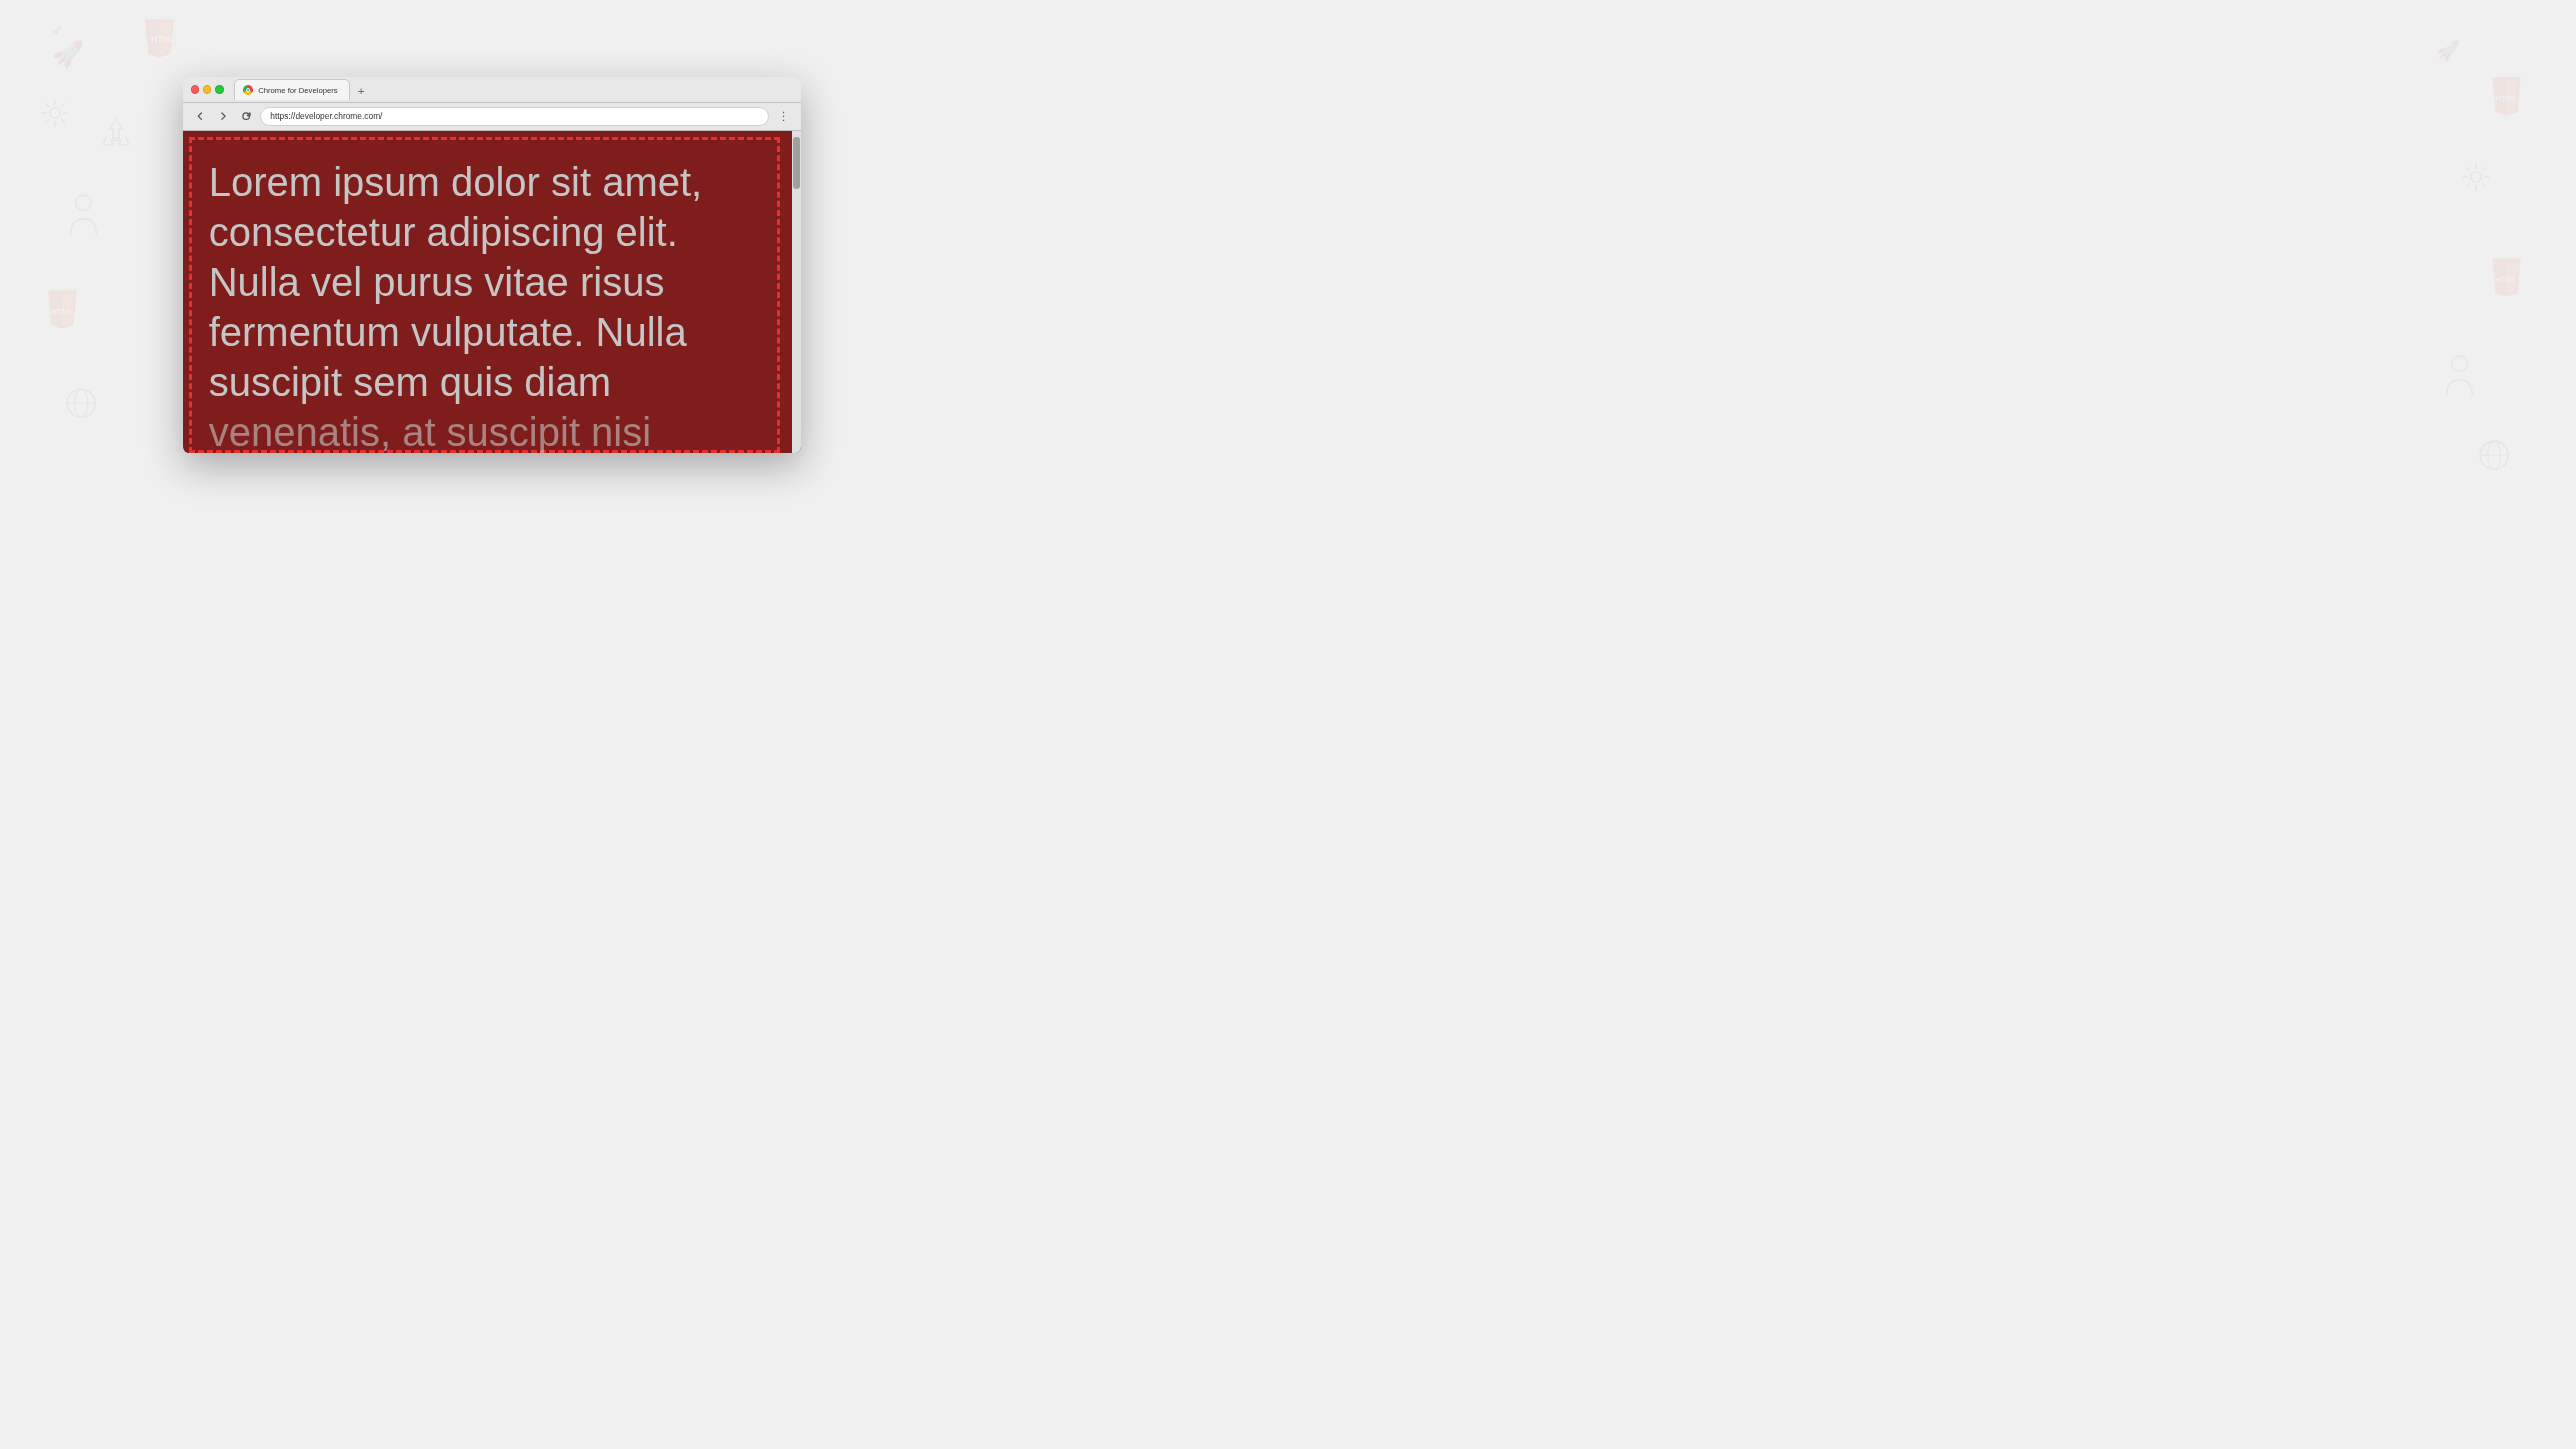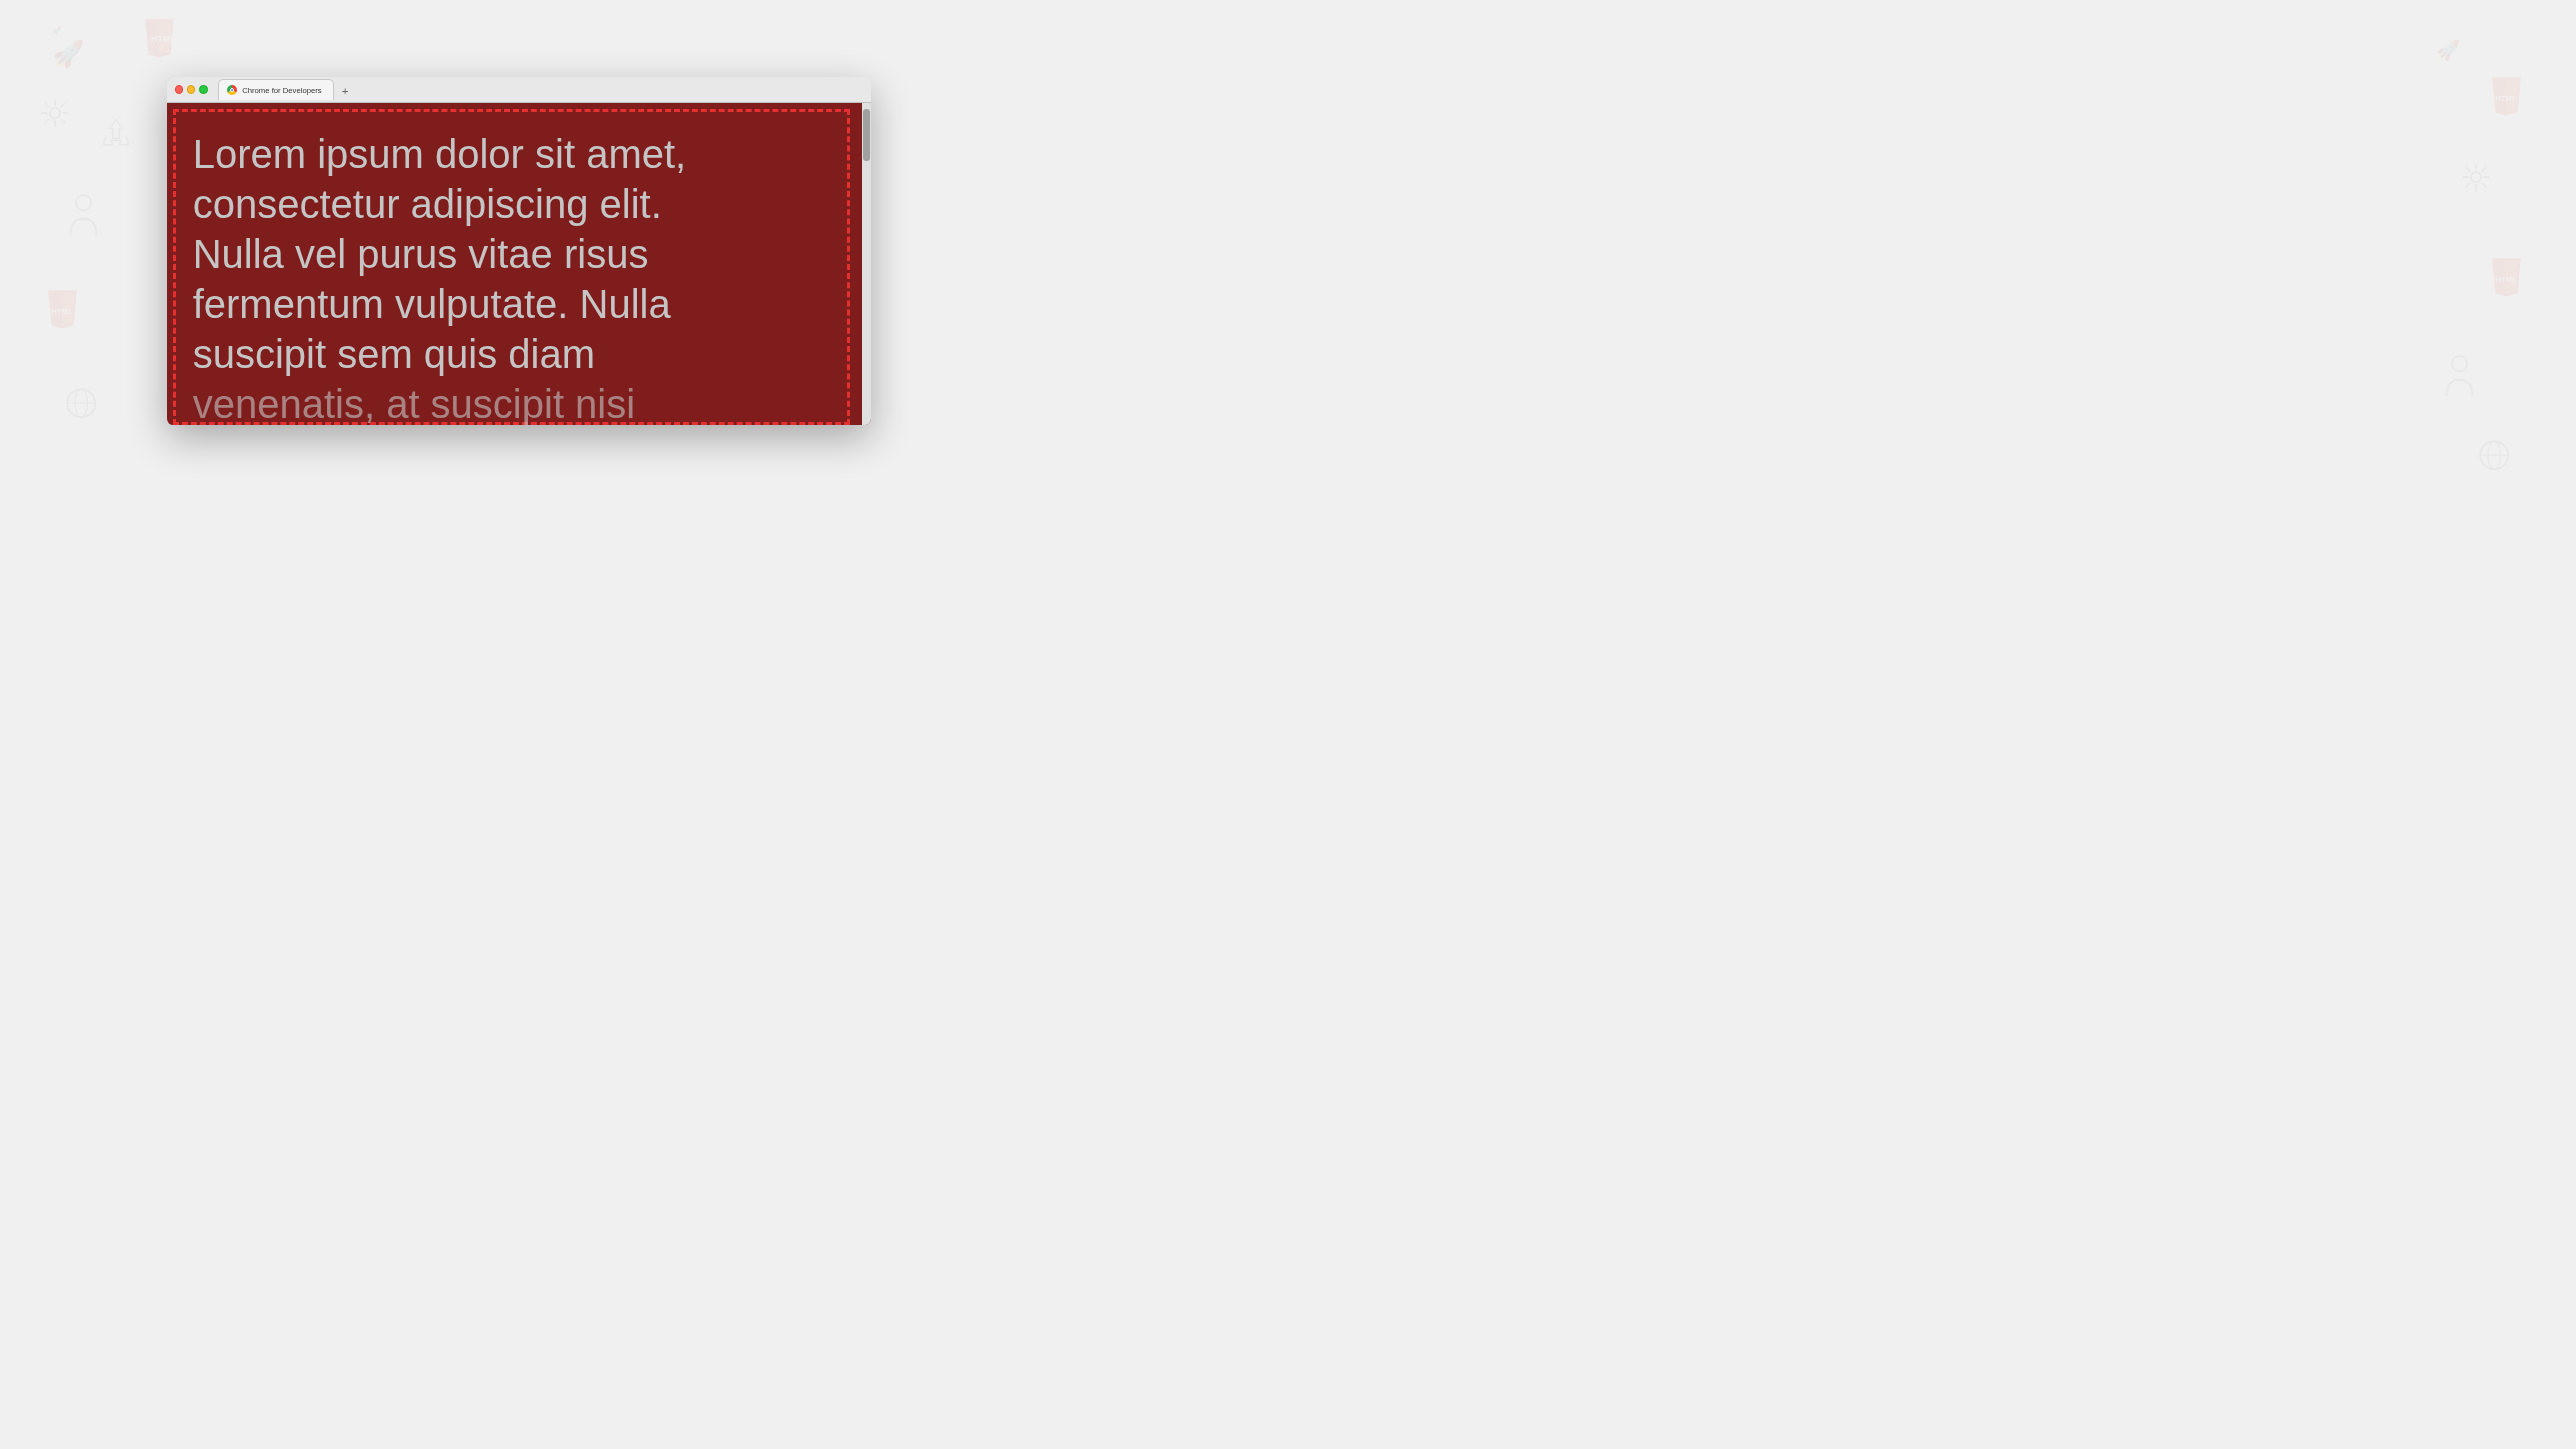--- a/index.html
+++ b/index.html
@@ -17,23 +17,23 @@
     .bg-pattern {
       position: absolute;
       inset: 0;
       pointer-events: none;
       z-index: 0;
     }
 
     
     .browser-window {
       position: absolute;
-      left: 167px;
+      left: 183px;
       top: 77px;
-      width: 704px;
+      width: 618px;
       background: #d5d5d5;
       border-radius: 6.4px;
       box-shadow: 0 13px 39px rgba(0,0,0,0.3);
       overflow: hidden;
       z-index: 10;
     }
 
     
     .title-bar {
       background: #e8e8e8;
@@ -327,20 +327,44 @@
 
         <div style="width:10.3px;height:10.3px;border-radius:50%;background:conic-gradient(#ea4335 0deg 120deg, #fbbc04 120deg 240deg, #34a853 240deg 360deg);position:relative;flex-shrink:0;">
           <div style="position:absolute;top:50%;left:50%;transform:translate(-50%,-50%);width:3.9px;height:3.9px;background:#4285f4;border-radius:50%;border:1px solid white;"></div>
         </div>
         <span class="tab-title">Chrome for Developers</span>
       </div>
       <button class="new-tab-btn">+</button>
     </div>
   </div>
 
+  <div class="address-bar">
+
+    <button class="nav-btn">
+      <svg viewBox="0 0 16 16">
+          <polyline points="10,3 5,8 10,13"></polyline>
+        </svg>
+    </button>
+
+    <button class="nav-btn">
+      <svg viewBox="0 0 16 16">
+          <polyline points="6,3 11,8 6,13"></polyline>
+        </svg>
+    </button>
+
+    <button class="nav-btn">
+      <svg viewBox="0 0 16 16">
+          <path d="M13 8A5 5 0 1 1 8 3c1.5 0 2.8.6 3.8 1.6L14 3v4h-4l1.3-1.3"></path>
+        </svg>
+    </button>
+
+    <input type="text" class="url-bar" value="https://developer.chrome.com/" style="">
+
+    <button class="menu-btn">⋮</button>
+  </div>
 
   <div class="browser-content">
     <div class="content-area">
 
       <div class="dashed-box"></div>
 
       <div class="lorem-text">
         Lorem ipsum dolor sit amet,<br>
         consectetur adipiscing elit.<br>
         Nulla vel purus vitae risus<br>

